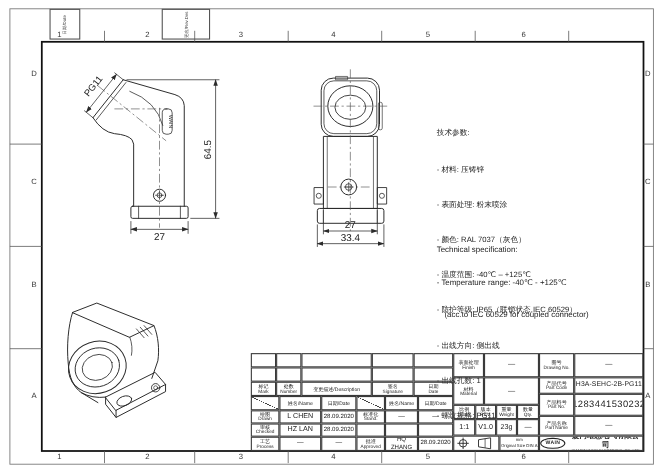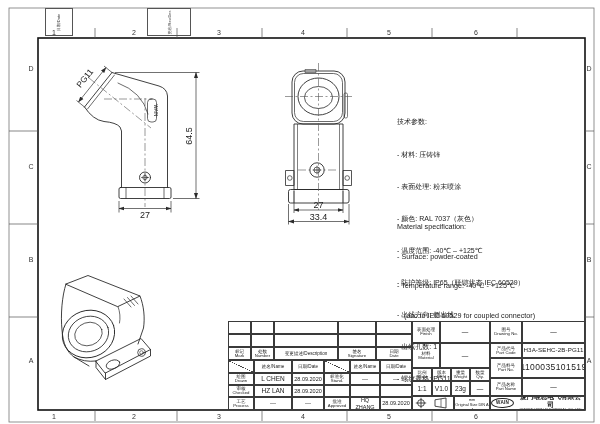--- a/index.html
+++ b/index.html
@@ -179,22 +179,21 @@
     <div>- 材料: 压铸锌</div>
     <div>- 表面处理: 粉末喷涂</div>
     <div>- 颜色: RAL 7037（灰色）</div>
     <div>- 温度范围: -40℃ – +125℃</div>
     <div>- 防护等级: IP65（联锁状态,IEC 60529）</div>
     <div>- 出线方向: 侧出线</div>
     <div>- 出线孔数: 1</div>
     <div>- 螺纹规格: PG11</div>
   </div>
   <div class="tech tech-en">
-    <div>Material specification:</div>
-    <div>- Surface: powder-coated</div>
+    <div>Technical specification:</div>
     <div>- Temperature range: -40℃ - +125℃</div>
     <div class="indent">(acc.to IEC 60529 for coupled connector)</div>
     
     
     
   </div>
 
   <div class="tb">
 
     <div class="c" style="left:0;top:0;width:23px;height:13px"></div>
@@ -332,21 +331,21 @@
     <div class="c v65" style="left:294px;top:0;width:63px;height:22px">—</div>
     <div class="c" style="left:262px;top:22px;width:32px;height:15px">
       <div class="cn">产品代号</div>
       <div class="en">Part Code</div>
     </div>
     <div class="c partcode" style="left:294px;top:22px;width:63px;height:15px">H3A-SEHC-2B-PG11</div>
     <div class="c" style="left:262px;top:37px;width:32px;height:20px">
       <div class="cn">产品料号</div>
       <div class="en">Part No.</div>
     </div>
-    <div class="c partno" style="left:294px;top:37px;width:63px;height:20px">1100035101519</div>
+    <div class="c partno" style="left:294px;top:37px;width:63px;height:20px">1283441530232</div>
     <div class="c" style="left:262px;top:57px;width:32px;height:18px">
       <div class="cn">产品名称</div>
       <div class="en">Part Name</div>
     </div>
     <div class="c v65" style="left:294px;top:57px;width:63px;height:18px">—</div>
 
     <div class="c company" style="left:262px;top:75px;width:95px;height:14px">
       <span class="logo-oval">WAIN</span>
       <span class="txt">
         <span class="comp-cn">厦门唯恩电气有限公司</span>

